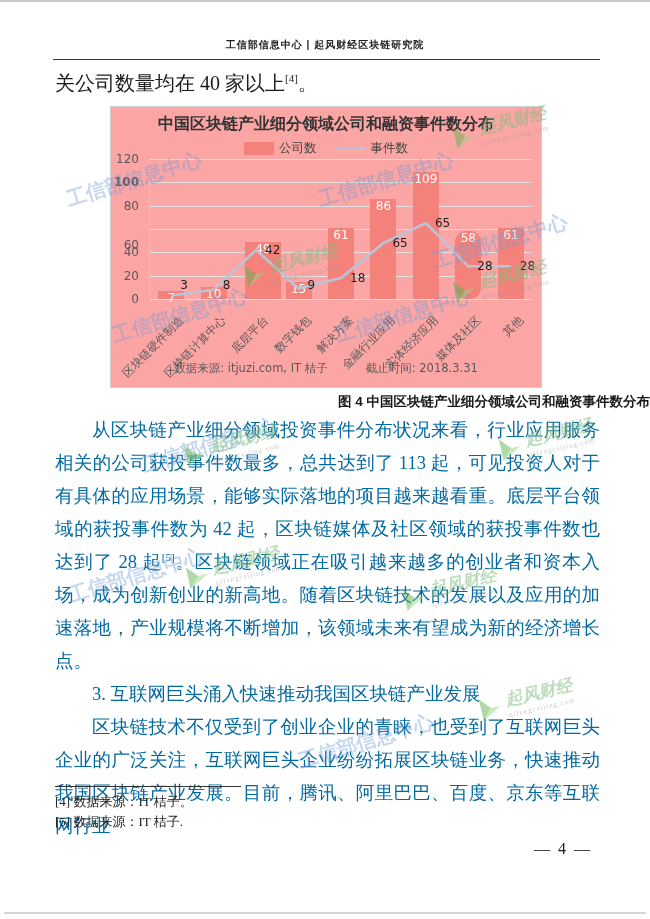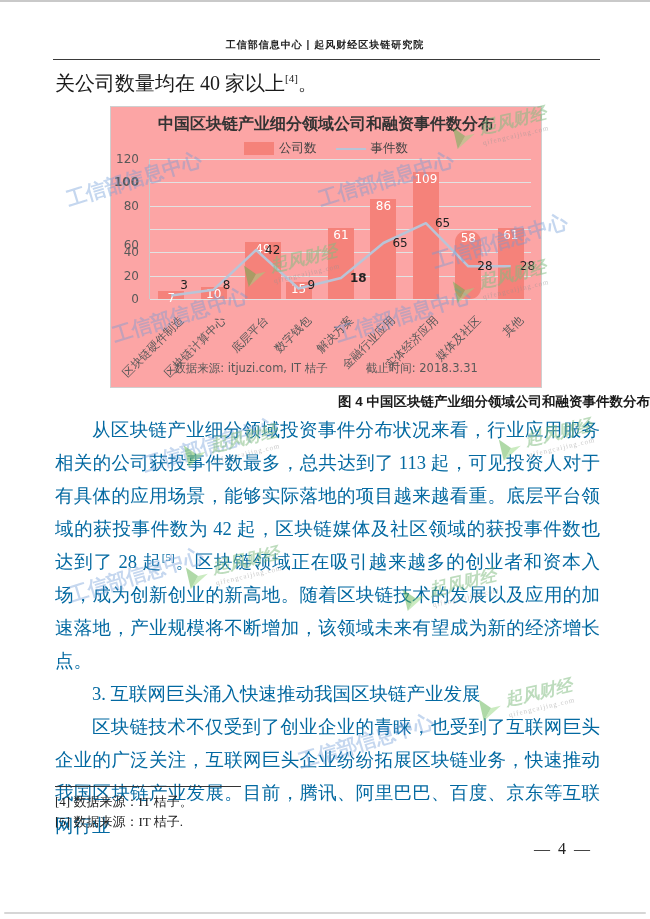--- a/index.html
+++ b/index.html
@@ -156,21 +156,21 @@
         <div class="bar" style="left: 347.778px; width: 26px; height: 71.1667px; background: rgb(245, 130, 122);">
           <div class="bar-label">61</div>
         </div>
         <svg width="382" height="140" class="line-svg">
           <polyline points="21.22222222222222,136.5 63.666666666666664,130.66666666666666 106.11111111111111,91 148.55555555555554,129.5 191,119 233.44444444444446,84 275.88888888888886,64.16666666666667 318.3333333333333,107.33333333333334 360.77777777777777,107.33333333333334" fill="none" stroke="#b9c4d7" stroke-width="2.5" stroke-linejoin="round"></polyline>
         </svg>
         <div class="line-label" style="left: 30.2222px; top: 120px;">3</div>
         <div class="line-label" style="left: 72.6667px; top: 120px;">8</div>
         <div class="line-label" style="left: 115.111px; top: 85px;">42</div>
         <div class="line-label" style="left: 157.556px; top: 120px;">9</div>
-        <div class="line-label" style="left: 200px; top: 113px; font-weight: bold;">18</div>
+        <div class="line-label" style="left: 200px; top: 113px;">18</div>
         <div class="line-label" style="left: 242.444px; top: 78px;">65</div>
         <div class="line-label" style="left: 284.889px; top: 58.1667px;">65</div>
         <div class="line-label" style="left: 327.333px; top: 101.333px;">28</div>
         <div class="line-label" style="left: 369.778px; top: 101.333px;">28</div>
       </div>
     <div class="x-labels" id="x-labels">
         <div class="xlabel" style="right: 354.778px;">区块链硬件制造</div>
         <div class="xlabel" style="right: 312.333px;">区块链计算中心</div>
         <div class="xlabel" style="right: 269.889px;">底层平台</div>
         <div class="xlabel" style="right: 227.444px;">数字钱包</div>

